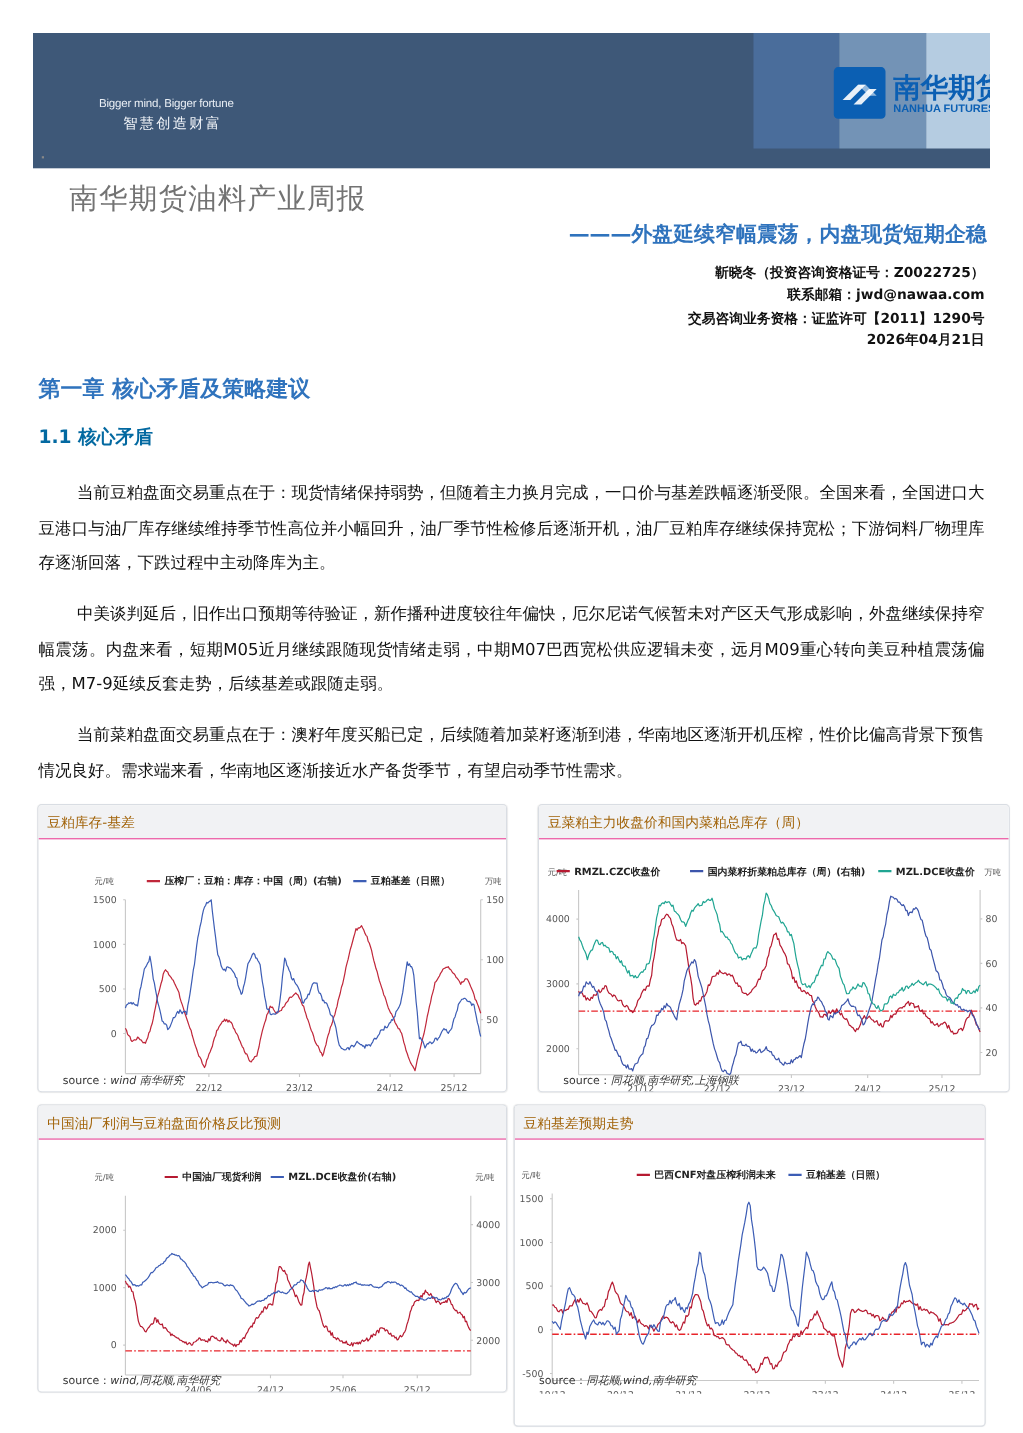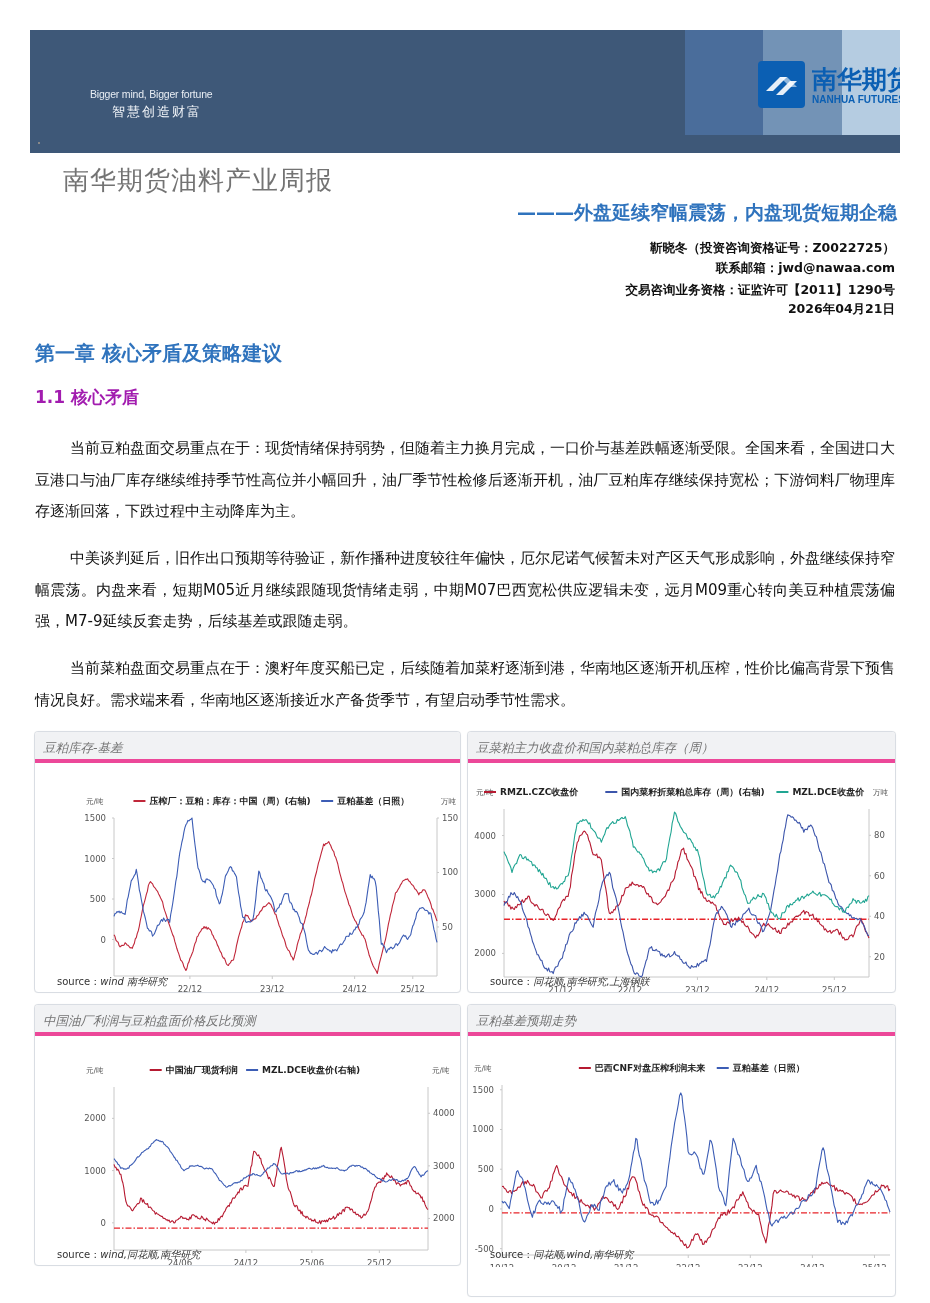--- a/index.html
+++ b/index.html
@@ -18,28 +18,28 @@
   .logo-cn { position: absolute; left: 54px; top: 2px; font-size: 25px; font-weight: bold; color: #0b5fb3; letter-spacing: 0px; white-space: nowrap; }
   .logo-en { position: absolute; left: 54px; top: 33px; font-size: 10px; font-weight: bold; color: #0b5fb3; font-family: Liberation Sans, sans-serif; white-space: nowrap; }
   .dot { position: absolute; left: 38px; top: 142px; width: 2px; height: 2px; background: #888; }
 
   
   .doc-title { position: absolute; left: 35px; top: 163px; font-size: 26px; font-weight: normal; color: #737373; letter-spacing: 1px; margin-left: 28px; }
   .doc-subtitle { position: absolute; right: 33px; top: 200px; font-size: 19px; font-weight: bold; color: #2f73bd; white-space: nowrap; }
   .meta { position: absolute; right: 35px; text-align: center; font-size: 12.5px; font-weight: bold; color: #111; white-space: nowrap; }
 
   .chapter { position: absolute; left: 35px; top: 340px; font-size: 20px; font-weight: bold; color: #2f73bd; white-space: nowrap; }
-  .section { position: absolute; left: 35px; top: 386px; font-size: 17px; font-weight: bold; color: #a21caf; white-space: nowrap; }
+  .section { position: absolute; left: 35px; top: 386px; font-size: 17px; font-weight: bold; color: #0369a1; white-space: nowrap; }
 
   .para { position: absolute; left: 35px; width: 860px; font-size: 15px; line-height: 31.7px; color: #111; text-align: justify; }
   .para .indent { display: inline-block; width: 35px; }
 
   
   .card { position: absolute; border: 1px solid #d9dde3; border-radius: 4px; background: #fff; overflow: hidden; box-shadow: 0 0 1px rgba(0,0,0,0.08); }
-  .card-head { height: 31px; background: #f1f2f4; border-bottom: 4px solid #ec4899; padding-left: 8px; line-height: 31px; font-size: 12.5px; color: #737373; white-space: nowrap; font-style: italic; }
+  .card-head { height: 31px; background: #f1f2f4; border-bottom: 1px solid #ec4899; padding-left: 8px; line-height: 31px; font-size: 12.5px; color: #a16207; white-space: nowrap; }
   .card svg { position: absolute; left: 0; top: 32px; }
   .src { position: absolute; left: 22px; font-size: 10px; color: #333; white-space: nowrap; }
   .src i { font-style: italic; }
 </style>
 </head>
 <body>
 
 <div class="banner">
   <div class="band1"></div>
   <div class="band2"></div>
@@ -111,21 +111,21 @@
       <g font-size="9" font-weight="bold" fill="#222">
         <line x1="98.44999999999999" y1="37" x2="110.44999999999999" y2="37" stroke="#c0273a" stroke-width="2"></line>
         <text x="114.44999999999999" y="40">压榨厂：豆粕：库存：中国（周）(右轴)</text>
         <line x1="286.15" y1="37" x2="298.15" y2="37" stroke="#3c5db5" stroke-width="2"></line>
         <text x="302.15" y="40">豆粕基差（日照）</text>
       </g>
     </svg>
   <div class="src" style="top:243px"><span>source：</span><i>wind 南华研究</i></div>
 </div>
 
-<div class="card" id="card1" style="left:467px;top:731px;width:429px;height:262px">
+<div class="card" id="card1" style="left:489px;top:731px;width:429px;height:262px">
   <div class="card-head">豆菜粕主力收盘价和国内菜粕总库存（周）</div>
   <svg id="svg1" width="429" height="230">
       <g font-family="DejaVu Sans, sans-serif" font-size="8.5" fill="#555">
         <line x1="36" y1="45" x2="36" y2="213" stroke="#c8c8c8" stroke-width="1"></line>
         <line x1="36" y1="213" x2="401" y2="213" stroke="#c8c8c8" stroke-width="1"></line>
         <line x1="401" y1="45" x2="401" y2="213" stroke="#c8c8c8" stroke-width="1"></line>
         <text x="8" y="31" font-size="7.5">元/吨</text>
         <text x="405" y="31" font-size="7.5">万吨</text>
         <text x="28" y="192.42105263157896" text-anchor="end">2000</text>
         <line x1="34" y1="189.42105263157896" x2="36" y2="189.42105263157896" stroke="#c8c8c8"></line>

